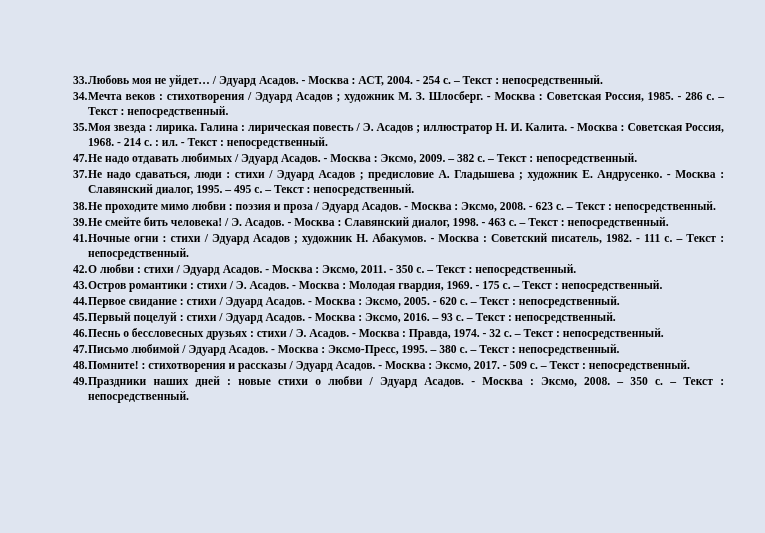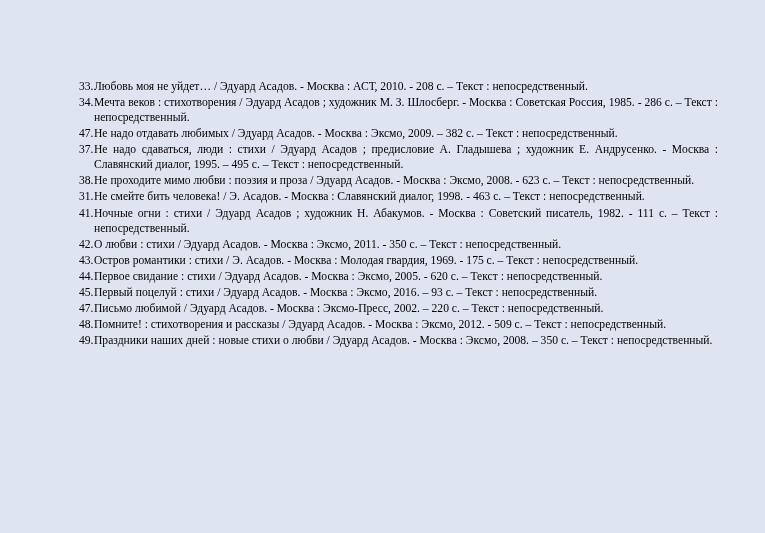--- a/index.html
+++ b/index.html
@@ -16,22 +16,23 @@
   }
   #page {
     width: 765px;
     height: 533px;
     box-sizing: border-box;
     padding: 62px 30px 20px 62px;
     background: #dfe5f0;
   }
   .biblio-list {
     list-style: none;
-    margin: 17px;
+    margin: 11px;
     padding: 0;
+    font-weight: bold;
   }
   .entry {
     display: flex;
     align-items: flex-start;
     font-size: 11.6px;
     line-height: 1.30;
     margin-bottom: 1px;
   }
   .entry-num {
     flex: 0 0 auto;
@@ -47,40 +48,44 @@
     padding-left: 0px;
   }
 </style>
 </head>
 <body>
 
 <div id="page">
   <ol class="biblio-list">
     <li class="entry">
       <span class="entry-num">33.</span>
-      <span class="entry-text">Любовь моя не уйдет… / Эдуард Асадов. - Москва : АСТ, 2010. - 208 с. – Текст : непосредственный.</span>
+      <span class="entry-text">Любовь моя не уйдет… / Эдуард Асадов. - Москва : АСТ, 2004. - 254 с. – Текст : непосредственный.</span>
     </li>
     <li class="entry">
       <span class="entry-num">34.</span>
       <span class="entry-text">Мечта веков : стихотворения / Эдуард Асадов ; художник М. З. Шлосберг. - Москва : Советская Россия, 1985. - 286 с. – Текст : непосредственный.</span>
+    </li>
+    <li class="entry">
+      <span class="entry-num">35.</span>
+      <span class="entry-text">Моя звезда : лирика. Галина : лирическая повесть / Э. Асадов ; иллюстратор Н. И. Калита. - Москва : Советская Россия, 1968. - 214 с. : ил. - Текст : непосредственный.</span>
     </li>
     <li class="entry">
       <span class="entry-num">47.</span>
       <span class="entry-text">Не надо отдавать любимых / Эдуард Асадов. - Москва : Эксмо, 2009. – 382 с. – Текст : непосредственный.</span>
     </li>
     <li class="entry">
       <span class="entry-num">37.</span>
       <span class="entry-text">Не надо сдаваться, люди : стихи / Эдуард Асадов ; предисловие А. Гладышева ; художник Е. Андрусенко. - Москва : Славянский диалог, 1995. – 495 с. – Текст : непосредственный.</span>
     </li>
     <li class="entry">
       <span class="entry-num">38.</span>
       <span class="entry-text">Не проходите мимо любви : поэзия и проза / Эдуард Асадов. - Москва : Эксмо, 2008. - 623 с. – Текст : непосредственный.</span>
     </li>
     <li class="entry">
-      <span class="entry-num">31.</span>
+      <span class="entry-num">39.</span>
       <span class="entry-text">Не смейте бить человека! / Э. Асадов. - Москва : Славянский диалог, 1998. - 463 с. – Текст : непосредственный.</span>
     </li>
     <li class="entry">
       <span class="entry-num">41.</span>
       <span class="entry-text">Ночные огни : стихи / Эдуард Асадов ; художник Н. Абакумов. - Москва : Советский писатель, 1982. - 111 с. – Текст : непосредственный.</span>
     </li>
     <li class="entry">
       <span class="entry-num">42.</span>
       <span class="entry-text">О любви : стихи / Эдуард Асадов. - Москва : Эксмо, 2011. - 350 с. – Текст : непосредственный.</span>
     </li>
@@ -90,25 +95,29 @@
     </li>
     <li class="entry">
       <span class="entry-num">44.</span>
       <span class="entry-text">Первое свидание : стихи / Эдуард Асадов. - Москва : Эксмо, 2005. - 620 с. – Текст : непосредственный.</span>
     </li>
     <li class="entry">
       <span class="entry-num">45.</span>
       <span class="entry-text">Первый поцелуй : стихи / Эдуард Асадов. - Москва : Эксмо, 2016. – 93 с. – Текст : непосредственный.</span>
     </li>
     <li class="entry">
+      <span class="entry-num">46.</span>
+      <span class="entry-text">Песнь о бессловесных друзьях : стихи / Э. Асадов. - Москва : Правда, 1974. - 32 с. – Текст : непосредственный.</span>
+    </li>
+    <li class="entry">
       <span class="entry-num">47.</span>
-      <span class="entry-text">Письмо любимой / Эдуард Асадов. - Москва : Эксмо-Пресс, 2002. – 220 с. – Текст : непосредственный.</span>
+      <span class="entry-text">Письмо любимой / Эдуард Асадов. - Москва : Эксмо-Пресс, 1995. – 380 с. – Текст : непосредственный.</span>
     </li>
     <li class="entry">
       <span class="entry-num">48.</span>
-      <span class="entry-text">Помните! : стихотворения и рассказы / Эдуард Асадов. - Москва : Эксмо, 2012. - 509 с. – Текст : непосредственный.</span>
+      <span class="entry-text">Помните! : стихотворения и рассказы / Эдуард Асадов. - Москва : Эксмо, 2017. - 509 с. – Текст : непосредственный.</span>
     </li>
     <li class="entry">
       <span class="entry-num">49.</span>
       <span class="entry-text">Праздники наших дней : новые стихи о любви / Эдуард Асадов. - Москва : Эксмо, 2008. – 350 с. – Текст : непосредственный.</span>
     </li>
   </ol>
 </div>
 
 </body></html>

